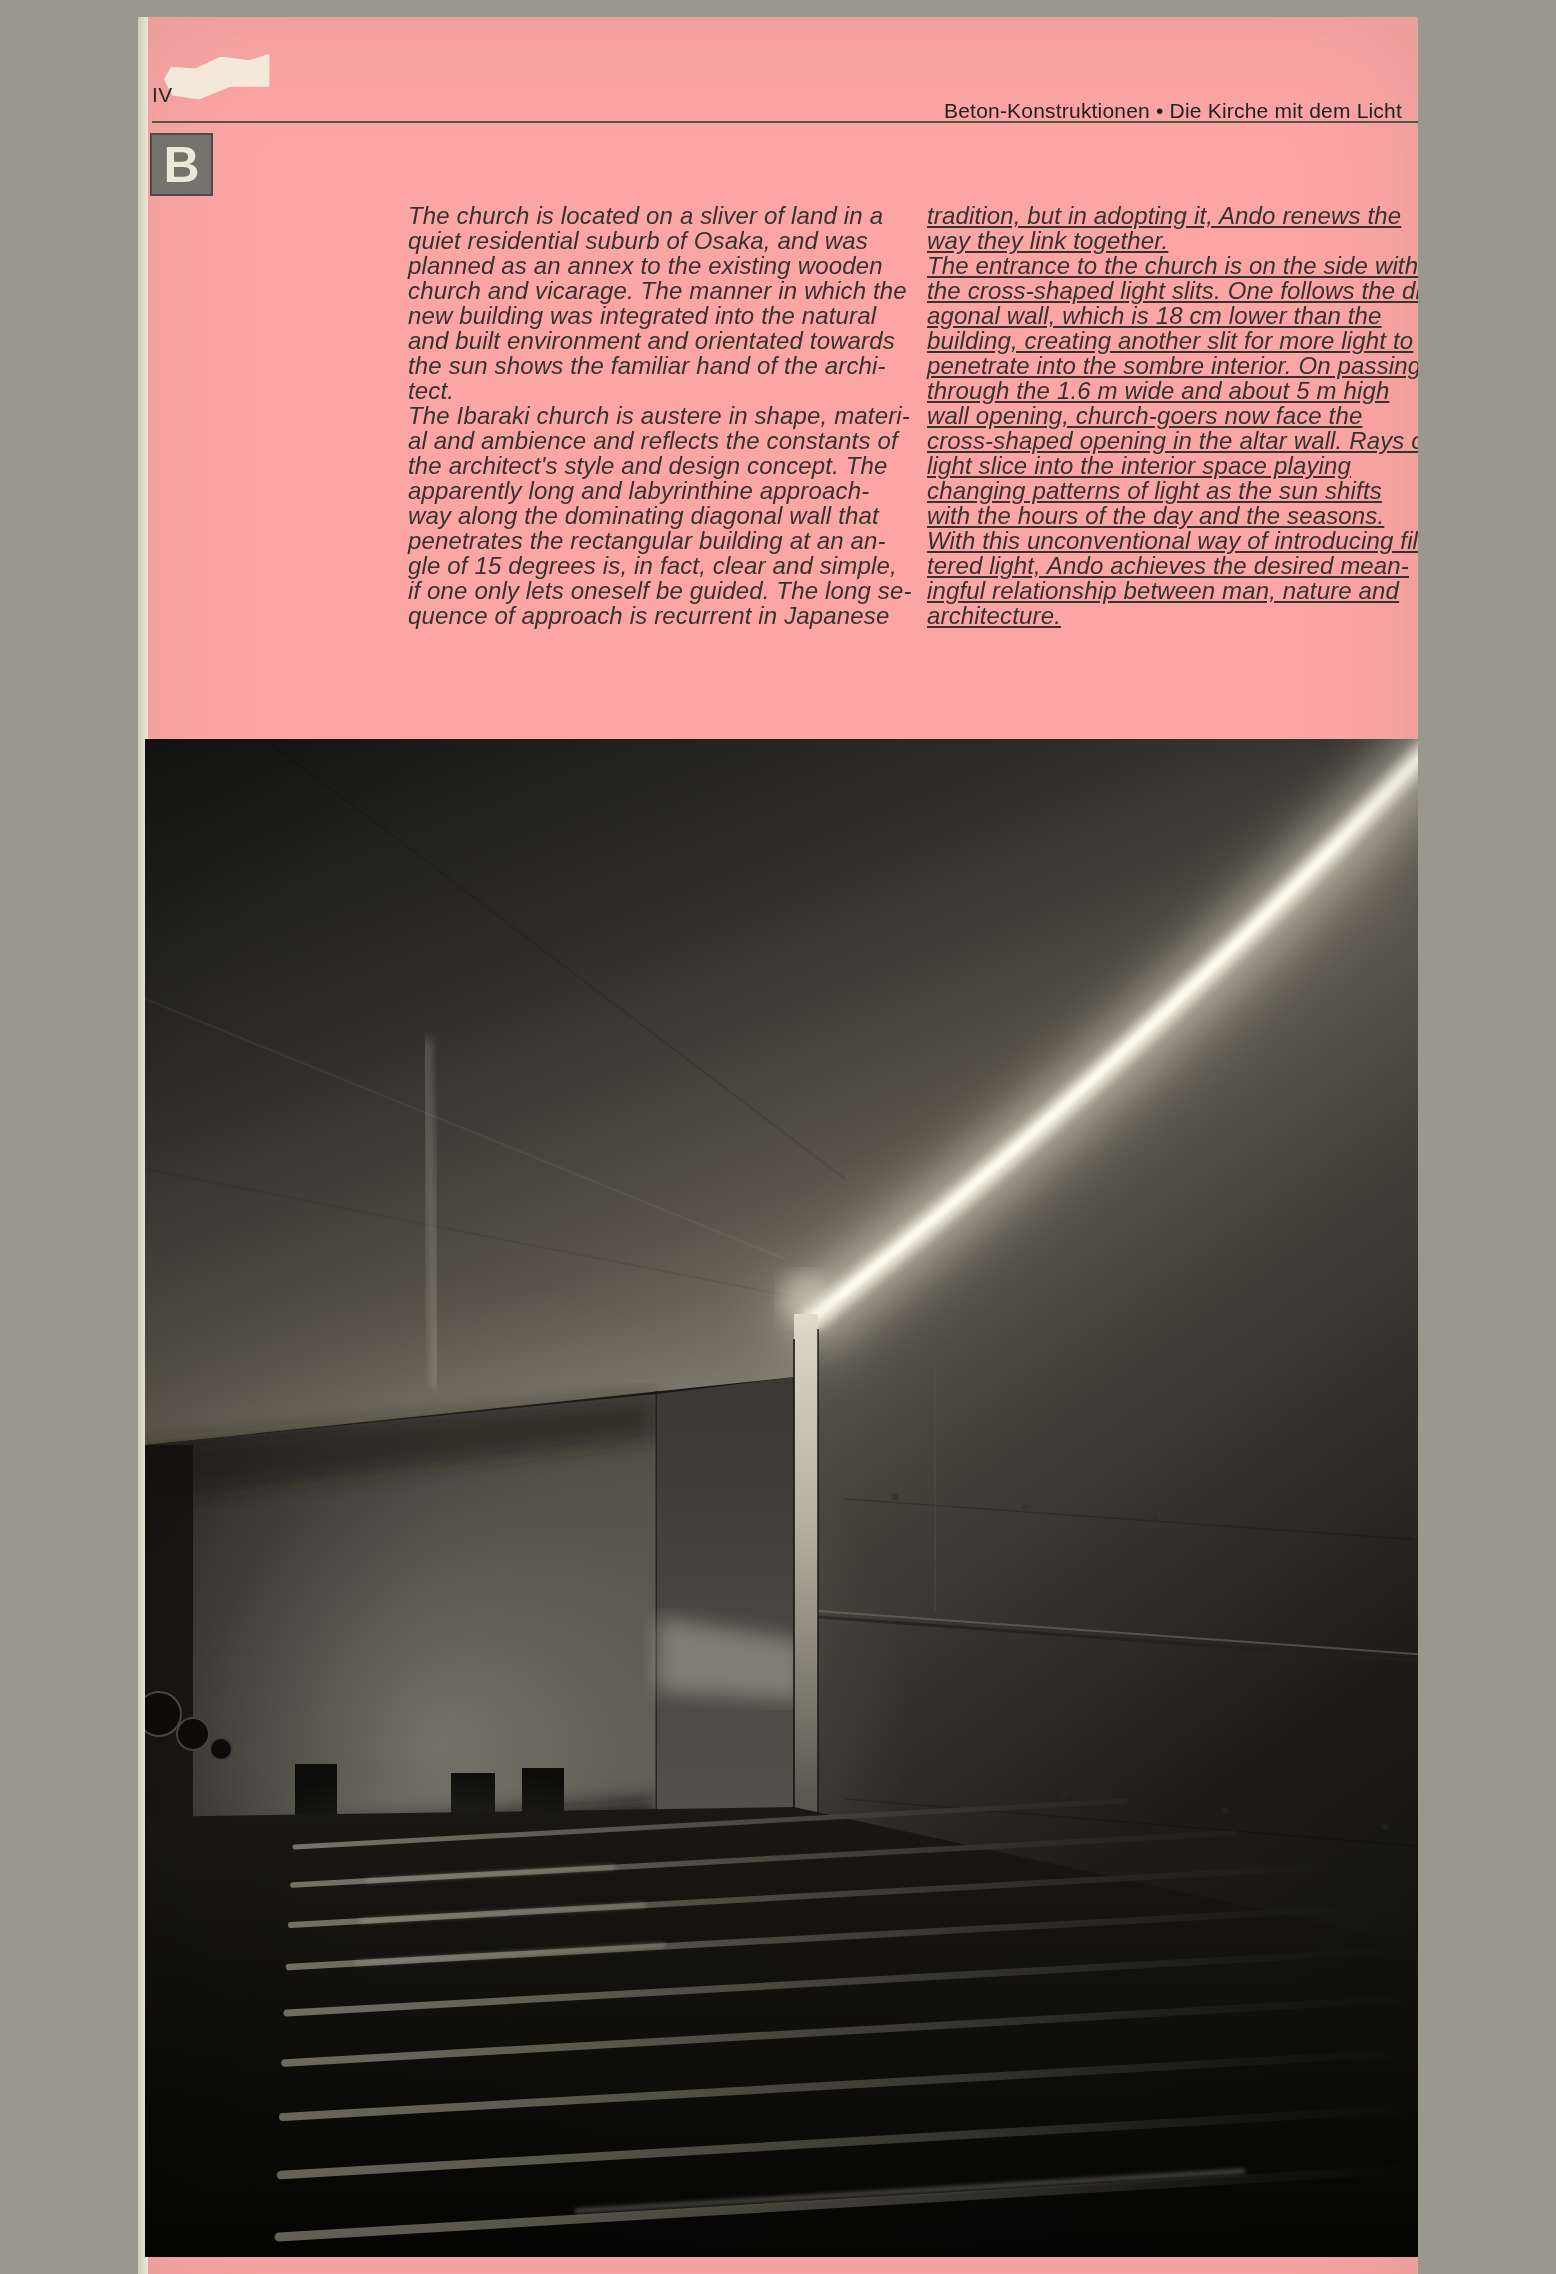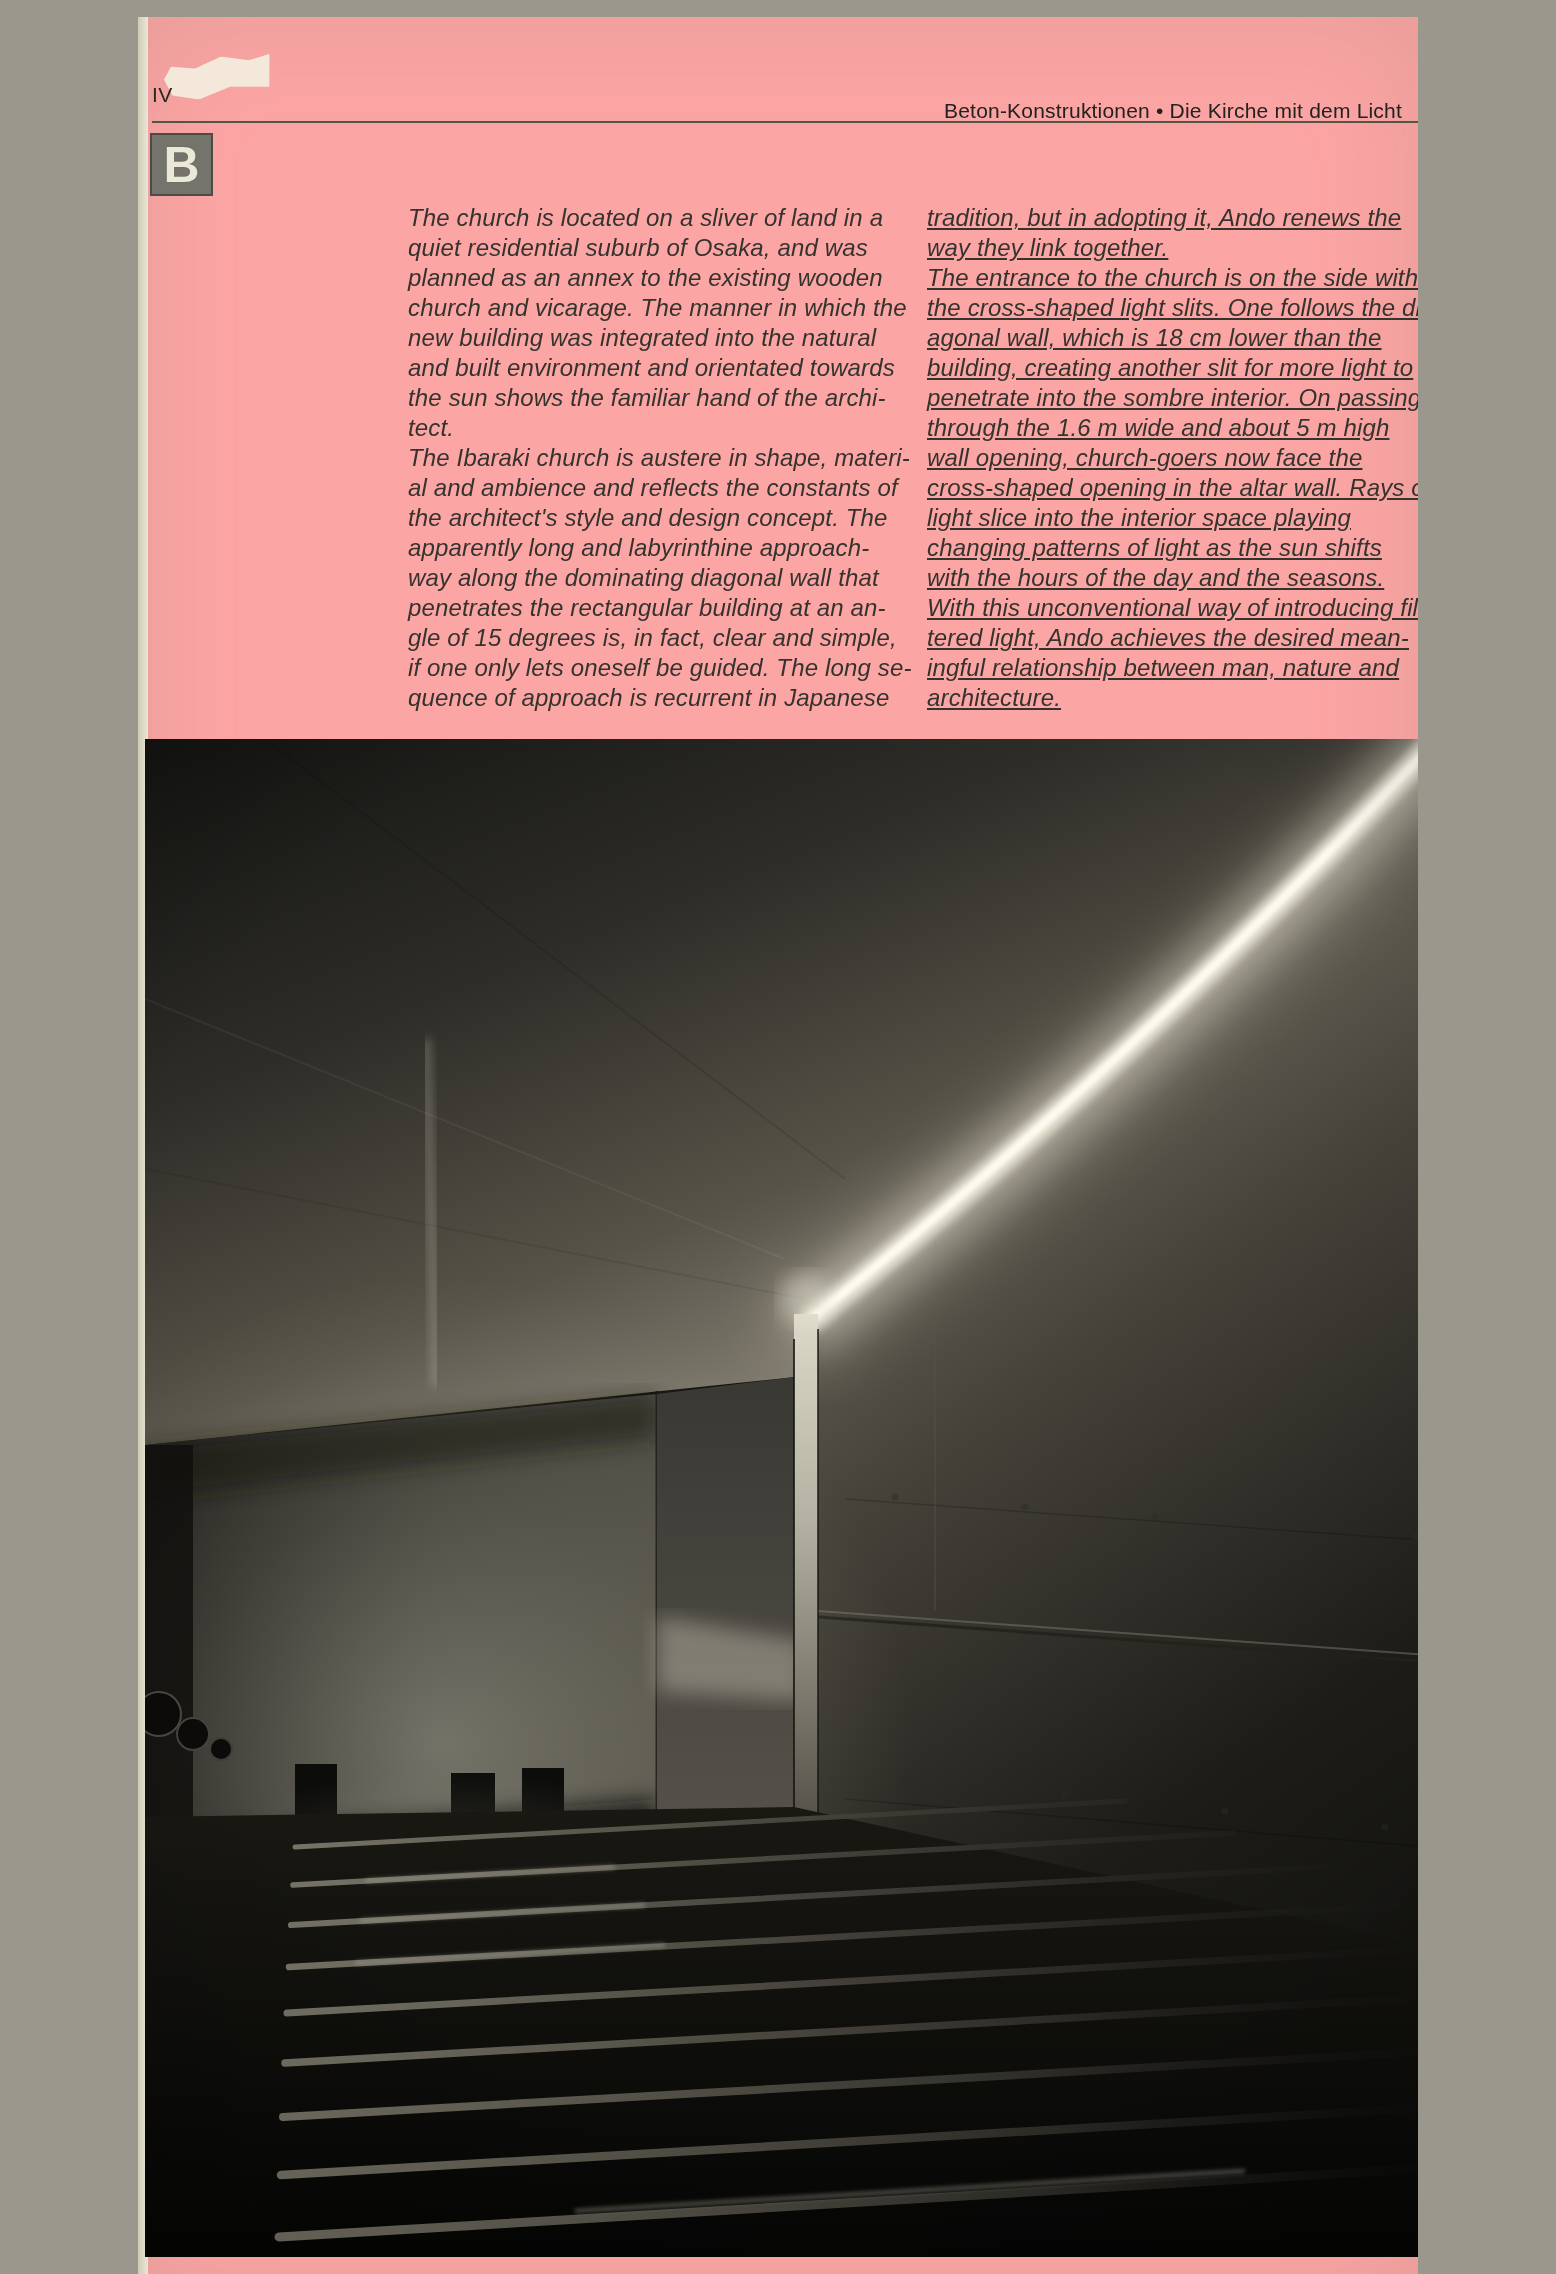--- a/index.html
+++ b/index.html
@@ -32,21 +32,21 @@
     position:absolute;left:12px;top:116px;width:63px;height:63px;
     background:#74746c;border:2px solid #4c4c45;box-sizing:border-box;
     display:flex;align-items:center;justify-content:center;
   }
   .b-logo span{
     font-size:50px;line-height:50px;font-weight:bold;color:#ebe8d8;
     text-shadow:0 0 1px rgba(40,40,35,.5);
   }
   .col{
     position:absolute;top:186px;width:530px;
-    font-style:italic;font-size:24px;line-height:30px;color:#34332e;
+    font-style:italic;font-size:24px;line-height:25px;color:#34332e;
     letter-spacing:.15px;white-space:pre;
   }
   .col-left{left:270px;}
   .col-right{left:789px;text-decoration:underline;}
   .photo{
     position:absolute;left:7px;top:722px;width:1535px;height:1518px;
     background:#0d0d0b;
   }
   .photo svg{display:block;width:100%;height:100%;}
   .bottom-artifact{

